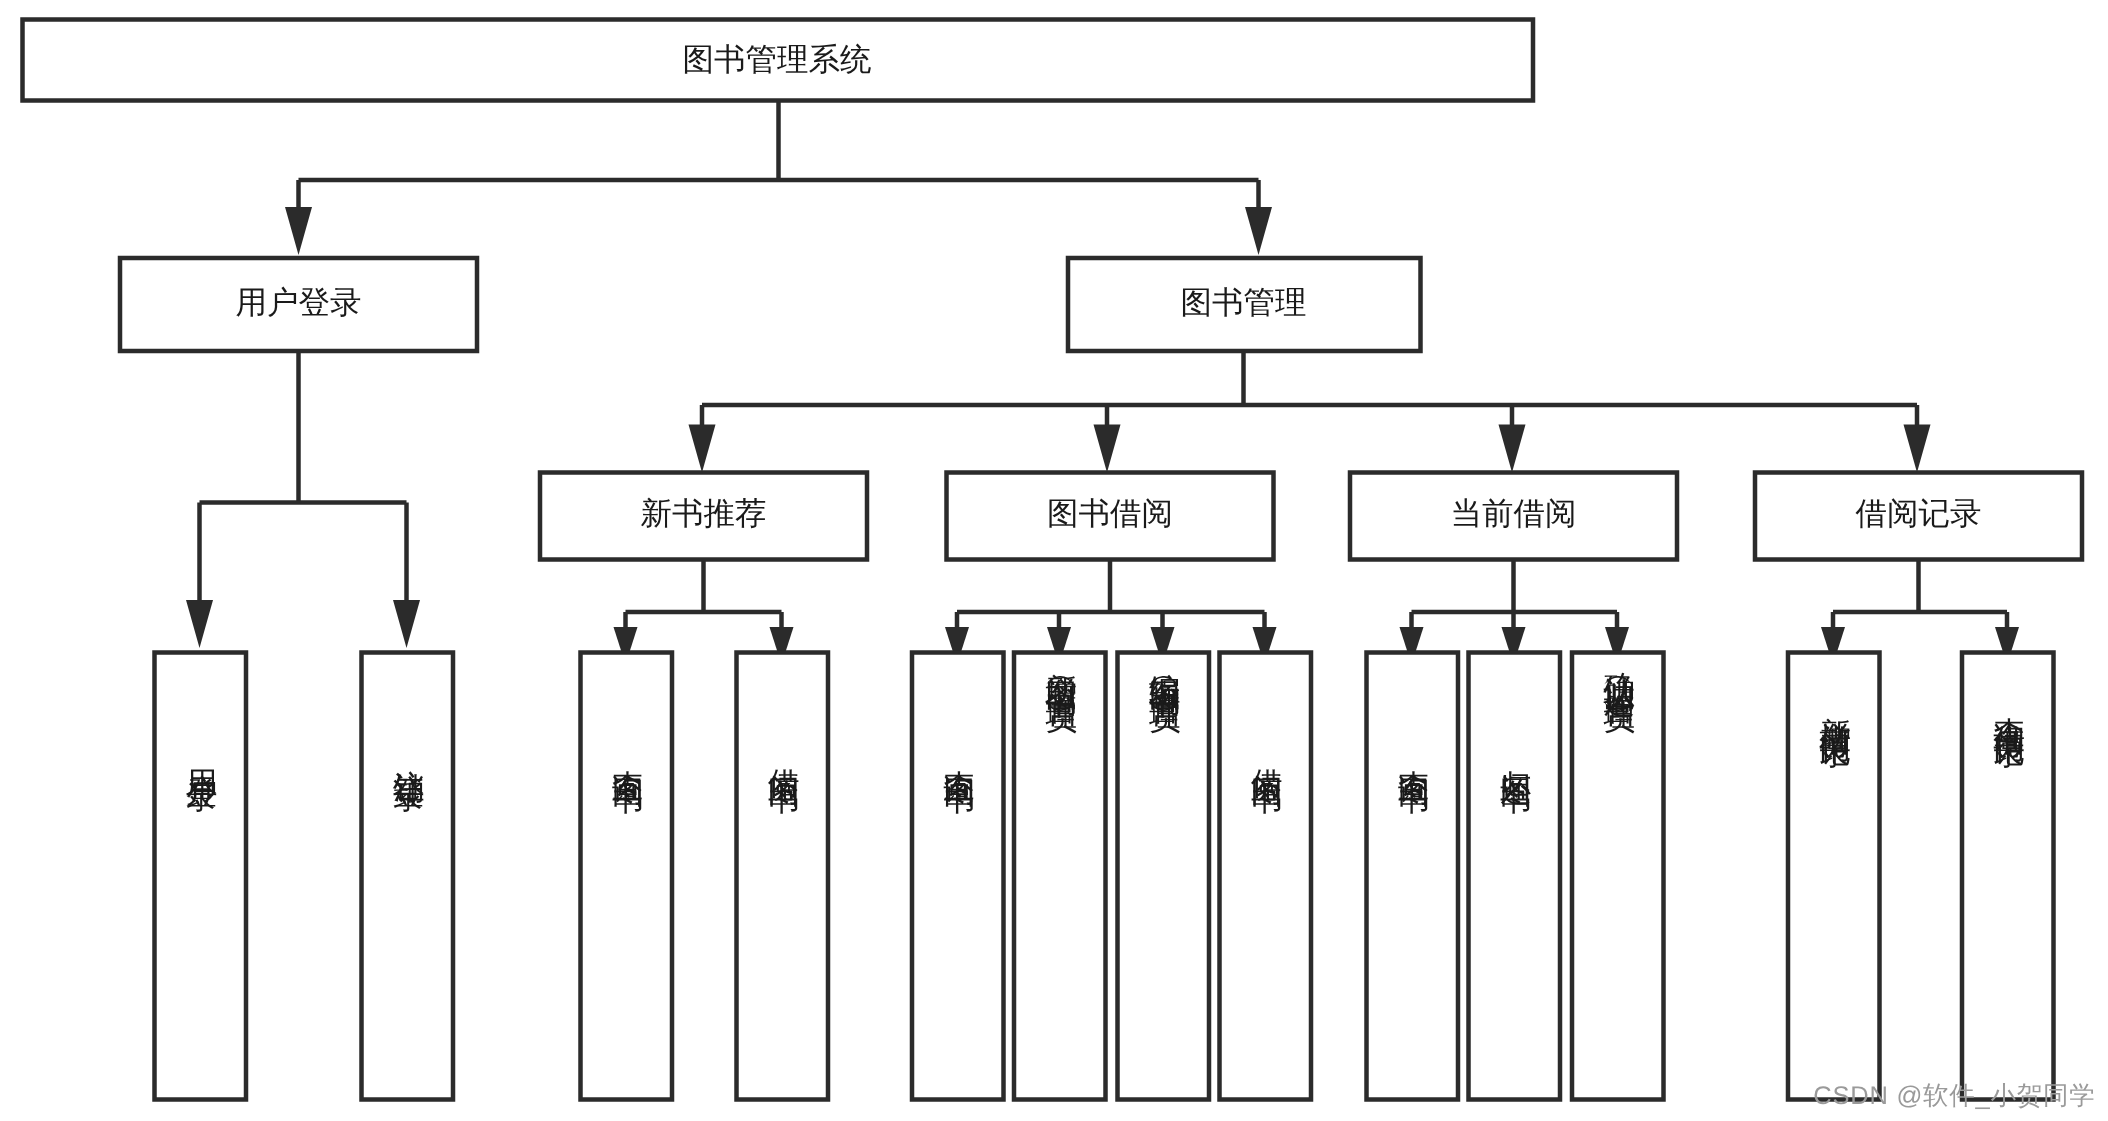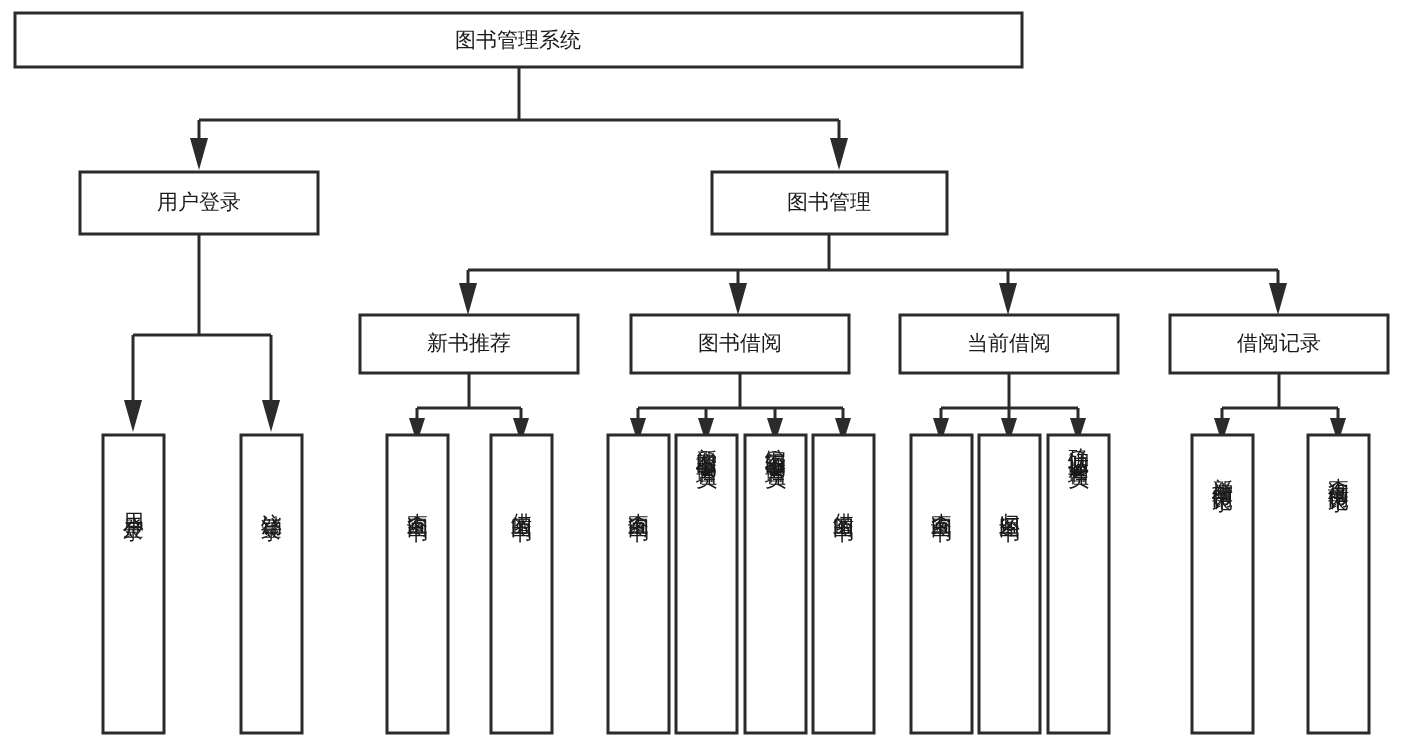--- a/index.html
+++ b/index.html
@@ -220,14 +220,15 @@
       <rect class="node-box" x="1192" y="435" width="61" height="298"></rect>
       <text class="node-label-v" x="1223" y="470">新增借阅记录</text>
     </g>
     <g>
       <rect class="node-box" x="1308" y="435" width="61" height="298"></rect>
       <text class="node-label-v" x="1339" y="470">查询借阅记录</text>
     </g>
 
   </svg>
 
+  <div class="watermark-text">CSDN @软件_小贺同学</div>
 
 </div>
 
 </body></html>

